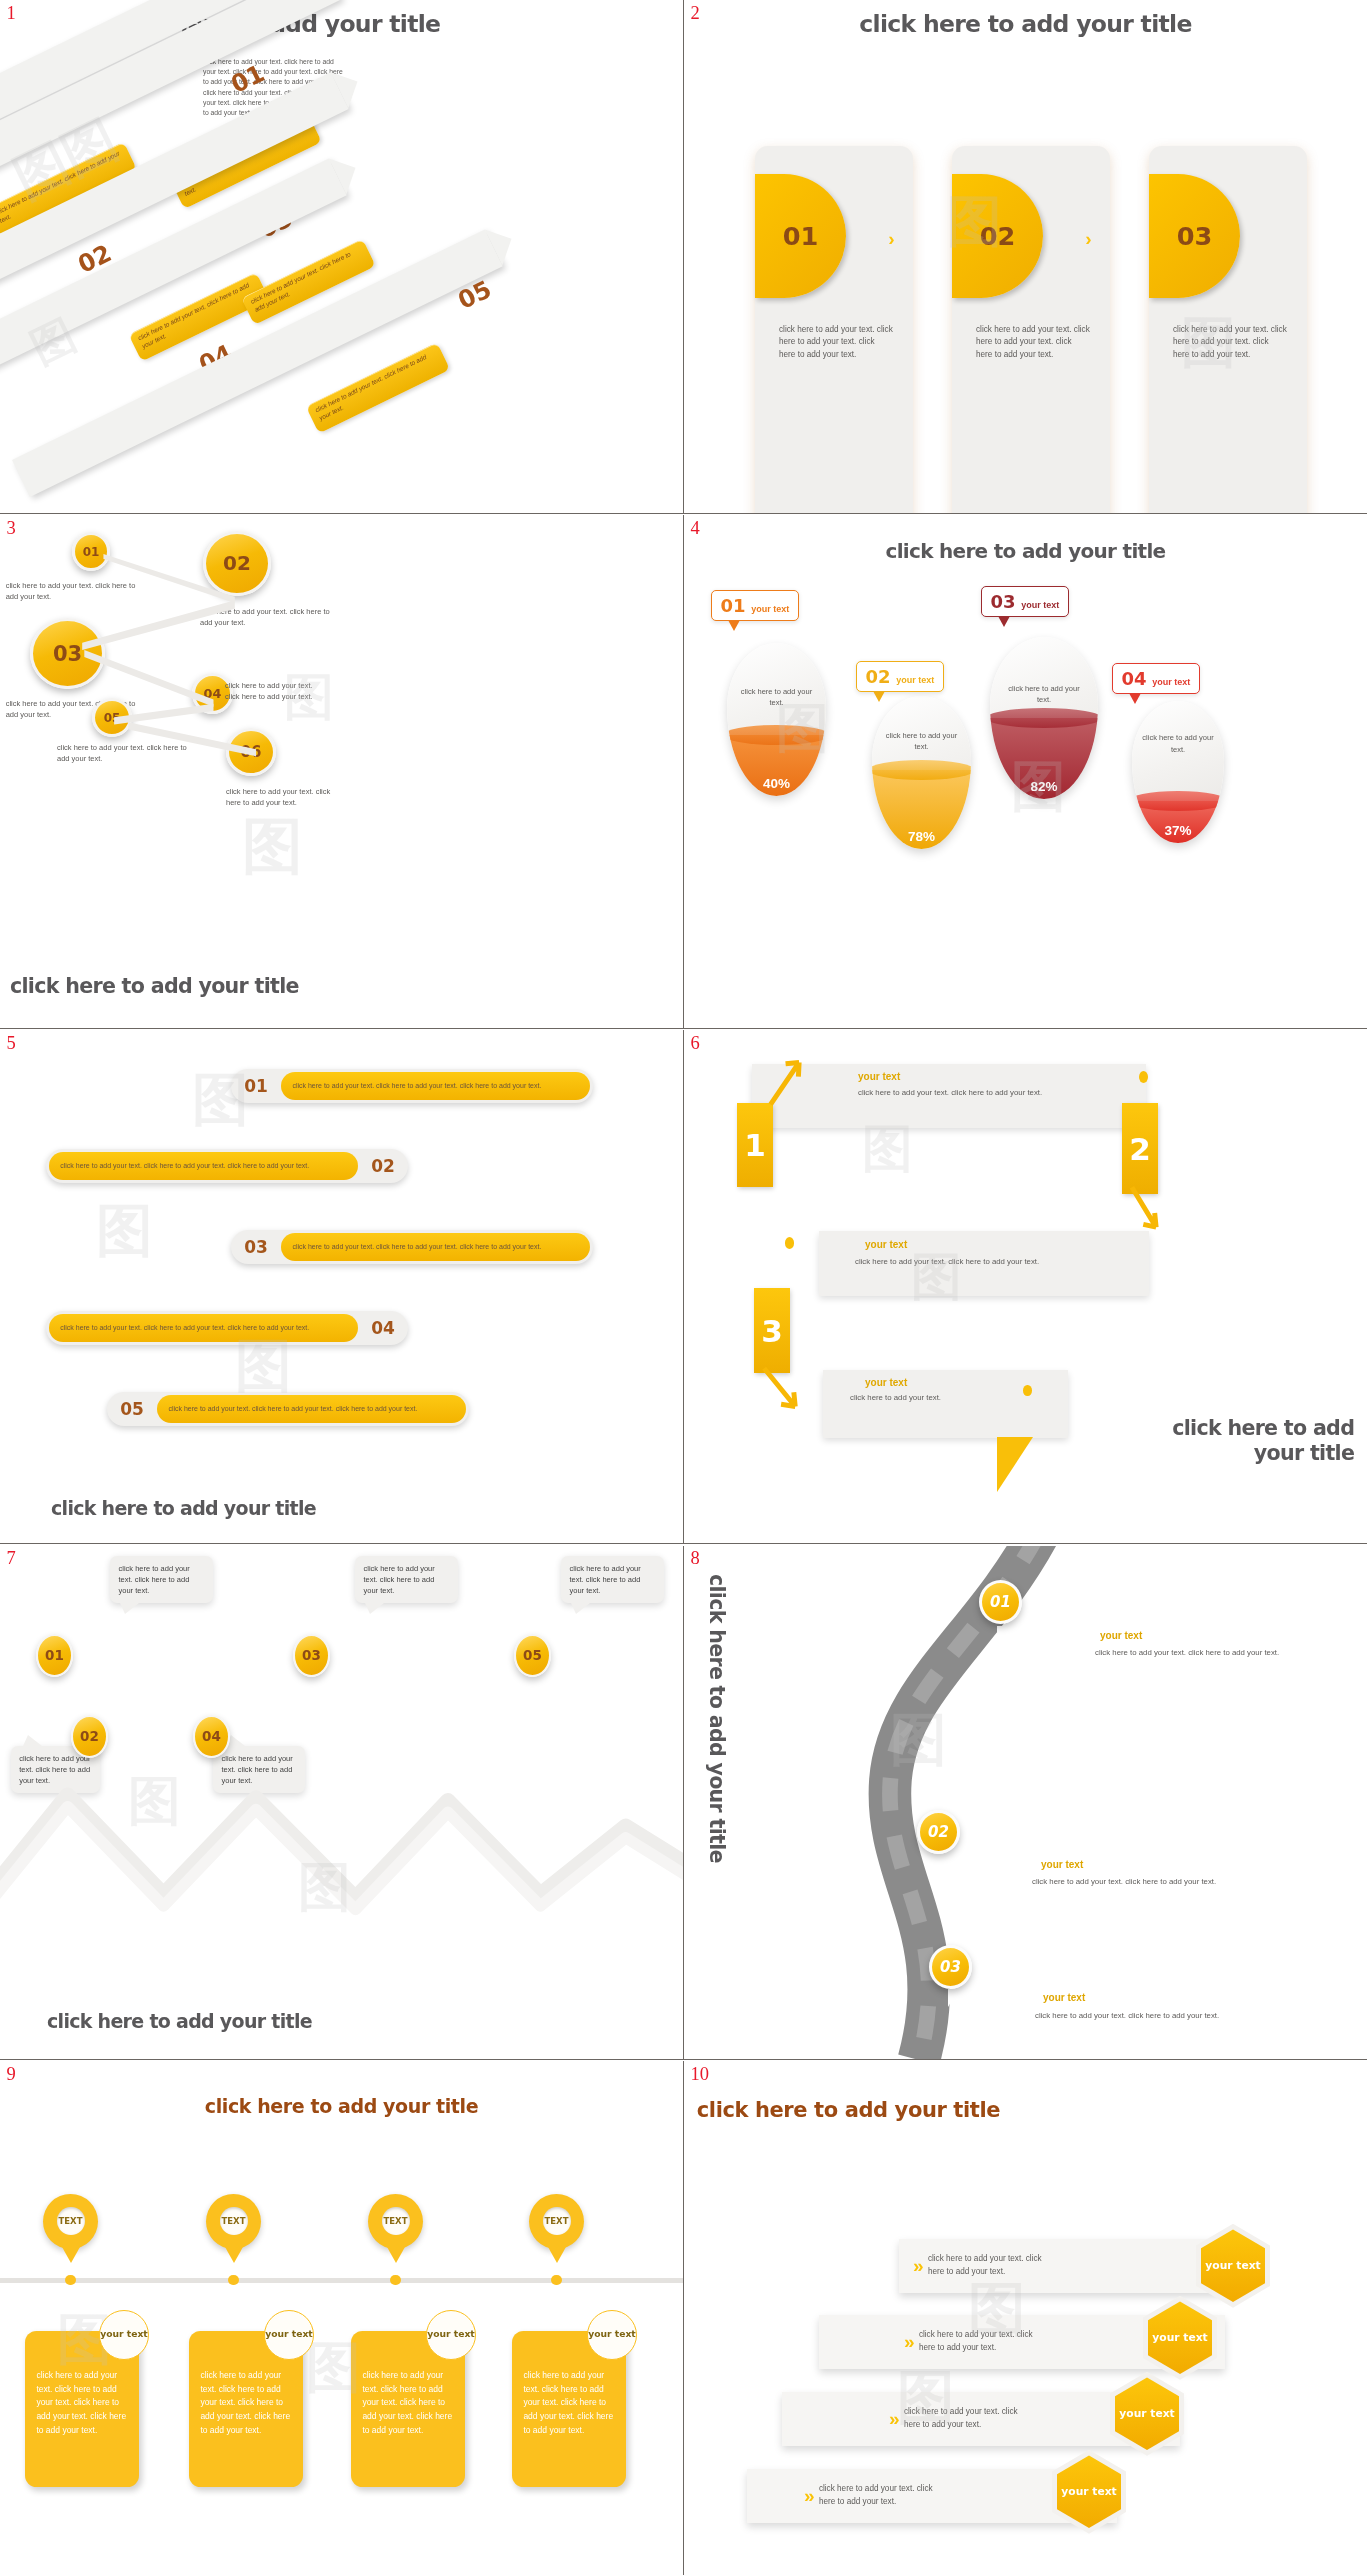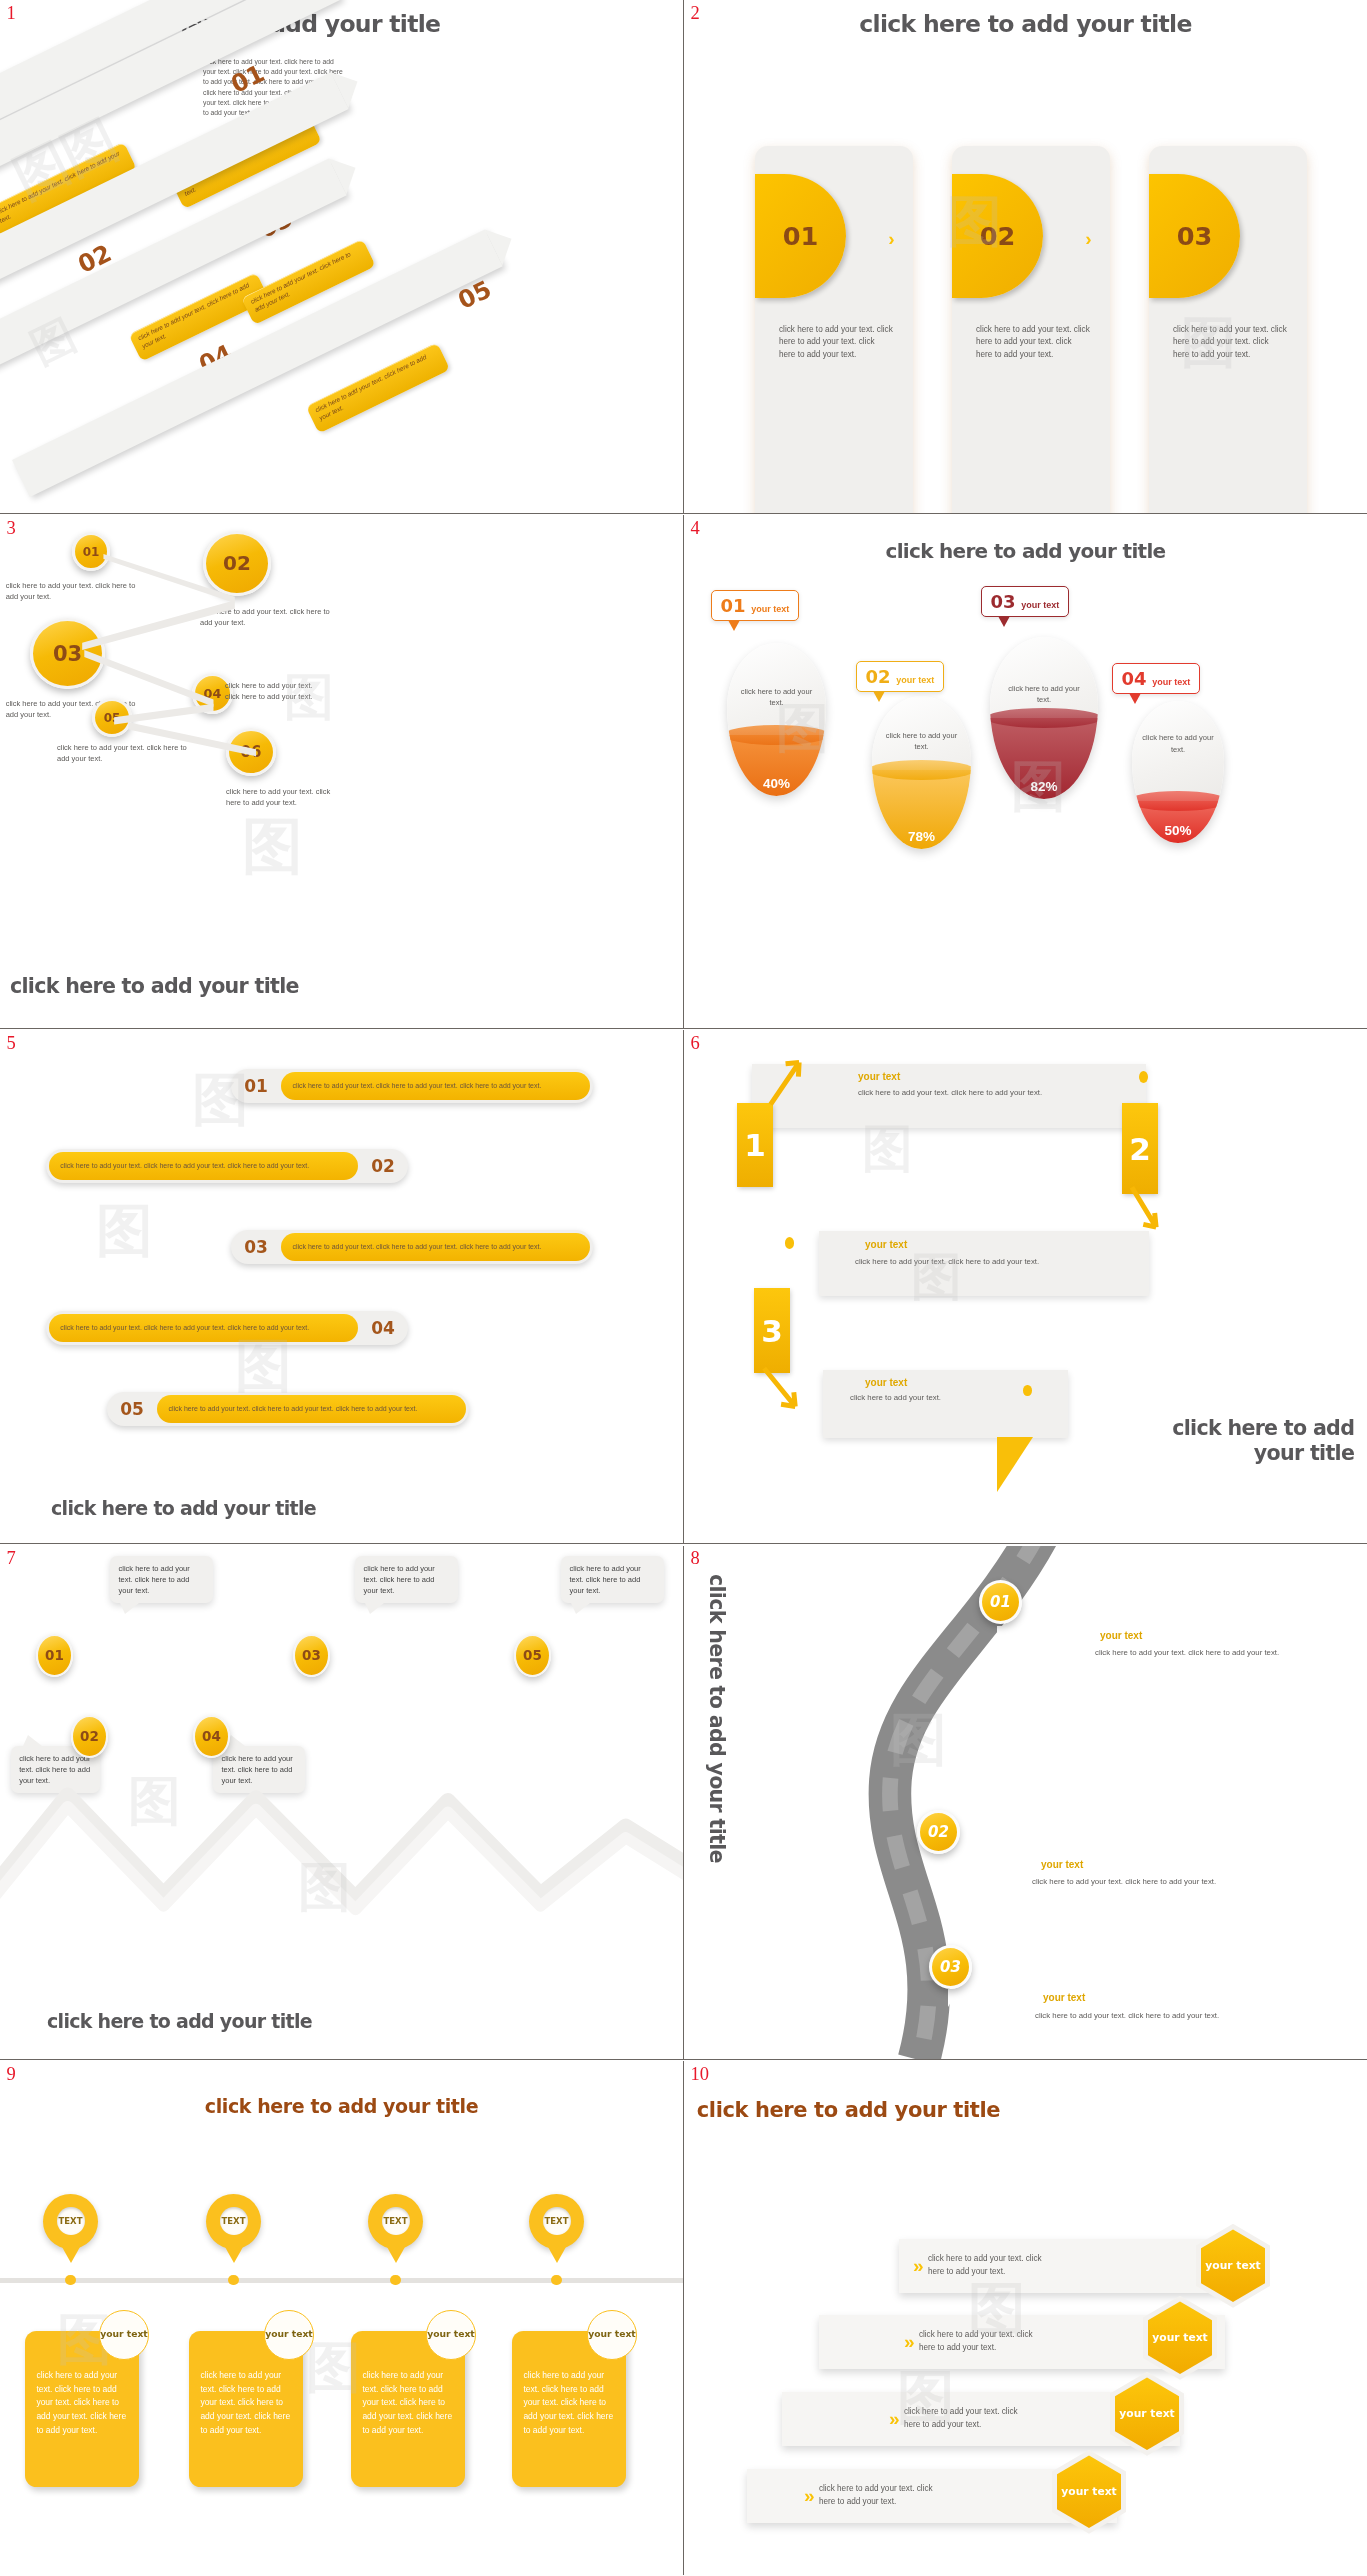--- a/index.html
+++ b/index.html
@@ -356,21 +356,21 @@
         </div>
     </div>
     <div class="s4-cal" style="left:297px; top:71px; color:#9c2b2f; border-color:#9c2b2f;">
       <span class="n">03</span>
       <span class="t">your text</span>
     </div>
 
     <div class="s4-egg" style="left:448px; top:186px; width:92px; height:142px;">
       <div class="s4-eggtxt" style="top:22%">click here to add your text.</div>
       <div class="s4-fill" style="height:30%; background:linear-gradient(180deg,#ef6b5e,#df2f26);">
-          <span>50%</span>
+          <span>37%</span>
         </div>
     </div>
     <div class="s4-cal" style="left:428px; top:148px; color:#e23b2e; border-color:#e23b2e;">
       <span class="n">04</span>
       <span class="t">your text</span>
     </div>
   </div>
 
   <div class="slide">
     <div class="snum">5</div>

